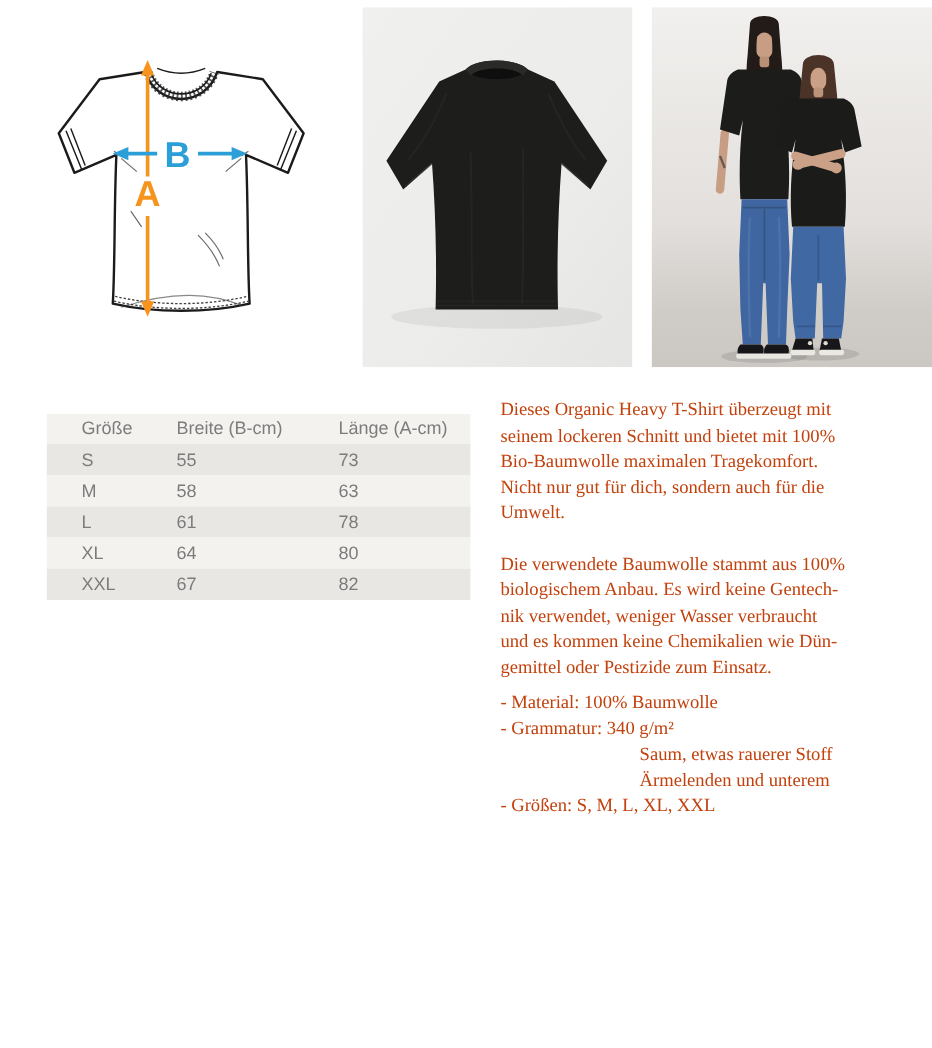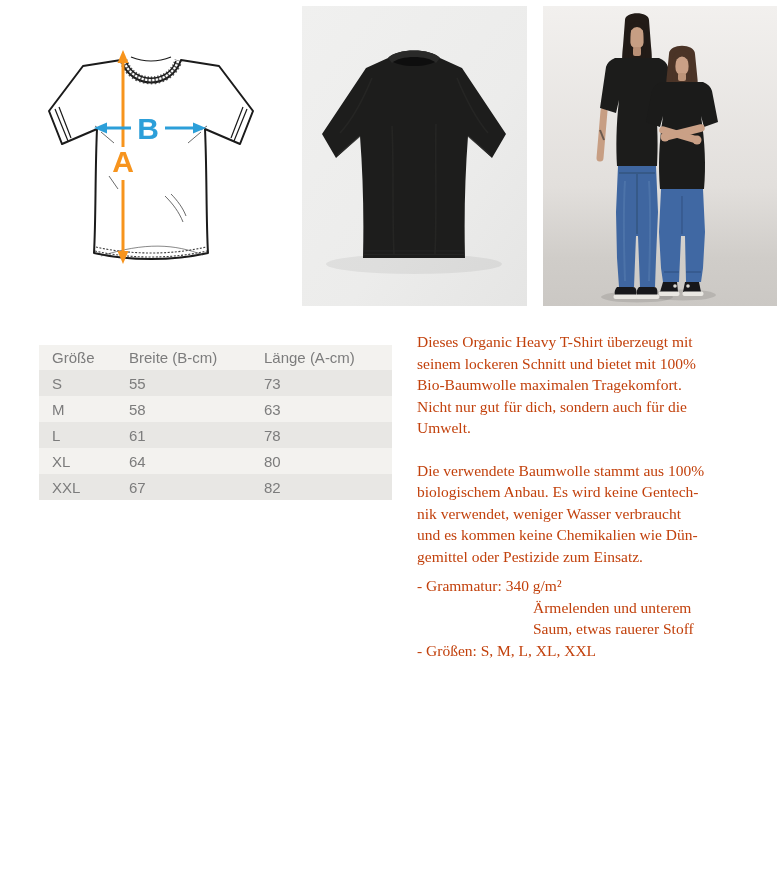--- a/index.html
+++ b/index.html
@@ -19,21 +19,21 @@
   #models-photo  { left: 543px; top: 6px;  width: 234px; height: 300px; }
   #diagram-box svg, #flat-photo svg, #models-photo svg { display: block; }
 
   
   #size-table { left: 39px; top: 345px; width: 353px; font-size: 15px; color: #7c7c7c; }
   .t-row { display: flex; align-items: center; height: 26px; }
   .t-head { height: 25px; background: #f3f2ef; }
   .r-odd  { background: #e8e7e4; }
   .r-even { background: #f3f2ef; }
   .t-c  { box-sizing: border-box; }
-  .c1 { width: 90px; padding-left: 13px; }
+  .c1 { width: 108px; padding-left: 29px; }
   .c2 { width: 135px; }
   .c3 { flex: 1; }
 
   
   #tolerance { left: 36px; top: 522px; font-size: 15.5px; color: #3e3e3e; }
 
   
   #description { left: 417px; top: 331px; width: 348px; font-size: 15.5px; line-height: 21.5px; color: #c2410c; font-family: Liberation Serif, serif; }
   .para  { white-space: pre-line; margin: 0 0 21px 0; }
   .para:last-of-type { margin-bottom: 8px; }
@@ -209,20 +209,21 @@
 seinem lockeren Schnitt und bietet mit 100%
 Bio-Baumwolle maximalen Tragekomfort.
 Nicht nur gut für dich, sondern auch für die
 Umwelt.</p>
     <p class="para">Die verwendete Baumwolle stammt aus 100%
 biologischem Anbau. Es wird keine Gentech-
 nik verwendet, weniger Wasser verbraucht
 und es kommen keine Chemikalien wie Dün-
 gemittel oder Pestizide zum Einsatz.</p>
     <div>
+      <div class="spec-line">- Material: 100% Baumwolle</div>
       <div class="spec-line">- Grammatur: 340 g/m²</div>
+      <div class="spec-line spec-indent">Saum, etwas rauerer Stoff</div>
       <div class="spec-line spec-indent">Ärmelenden und unterem</div>
-      <div class="spec-line spec-indent">Saum, etwas rauerer Stoff</div>
       <div class="spec-line">- Größen: S, M, L, XL, XXL</div>
     </div>
   </div>
 
 </div>
 
 </body></html>

